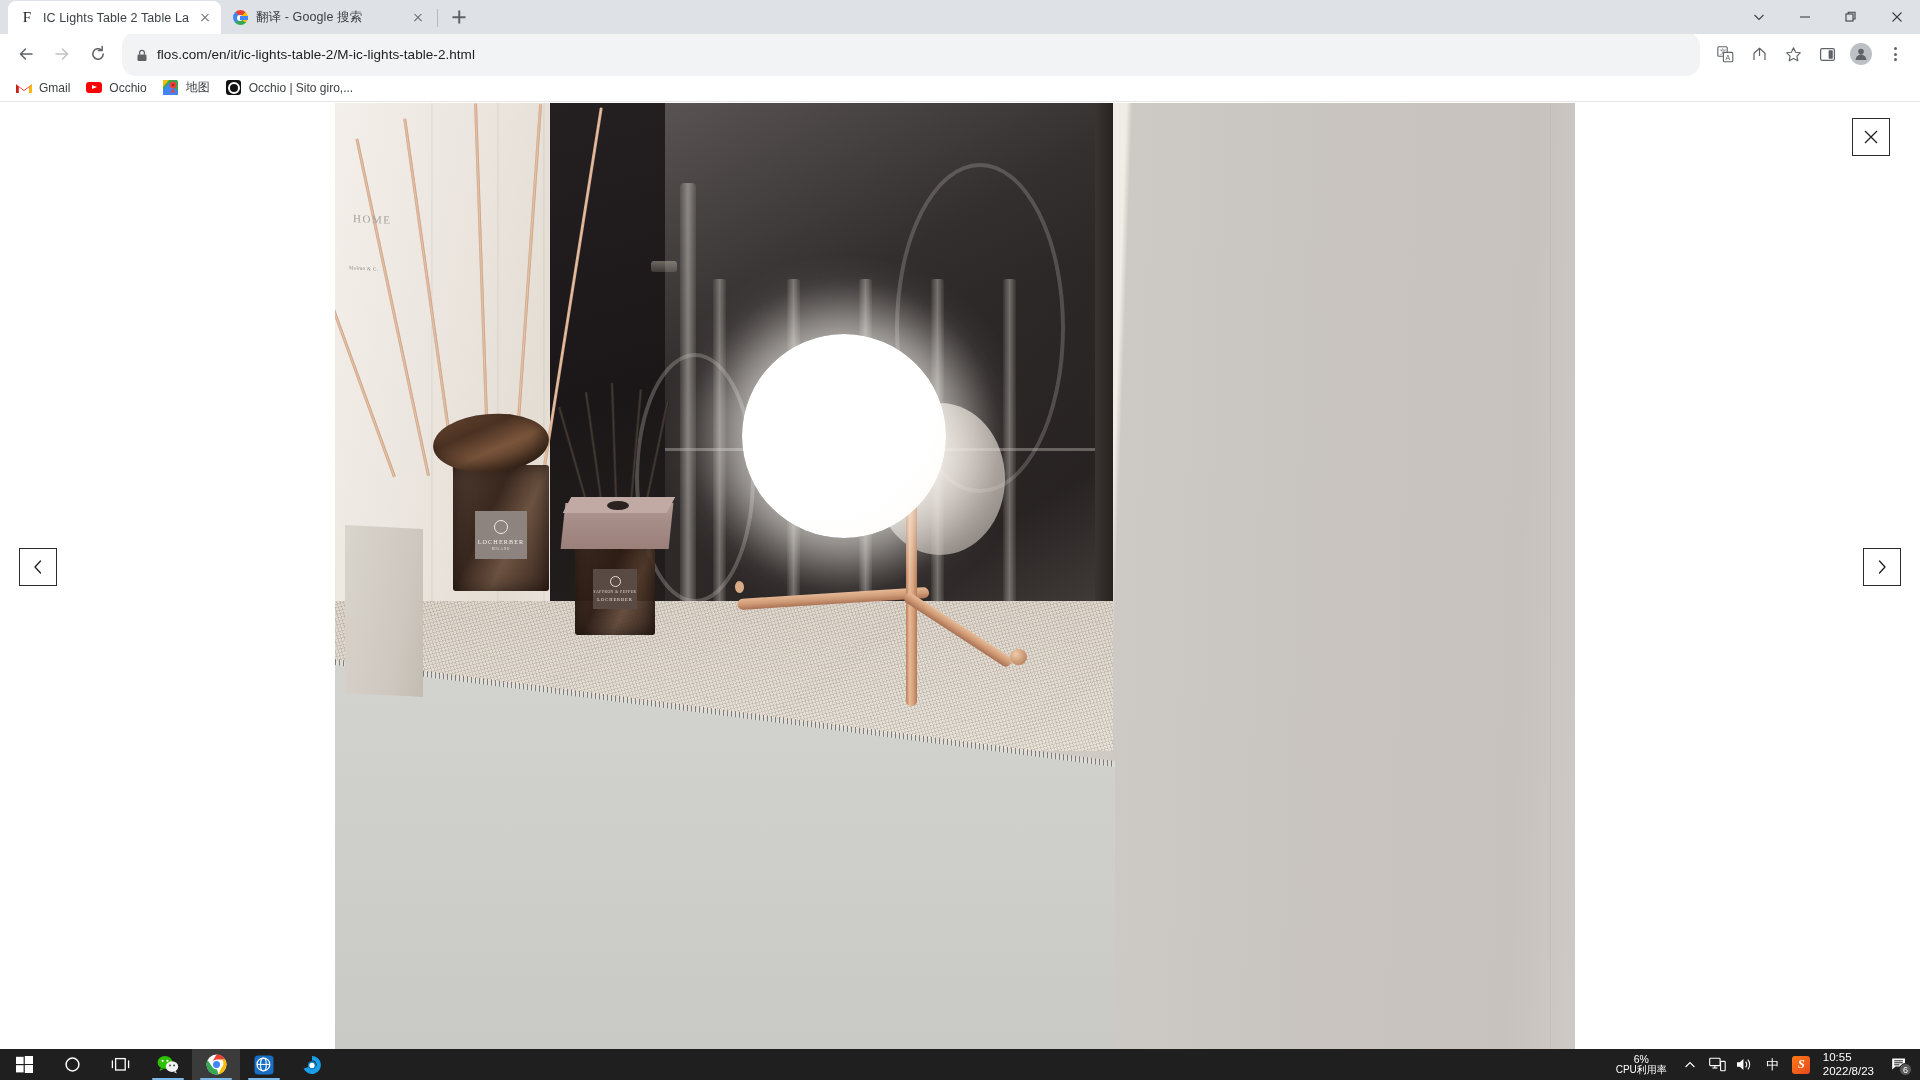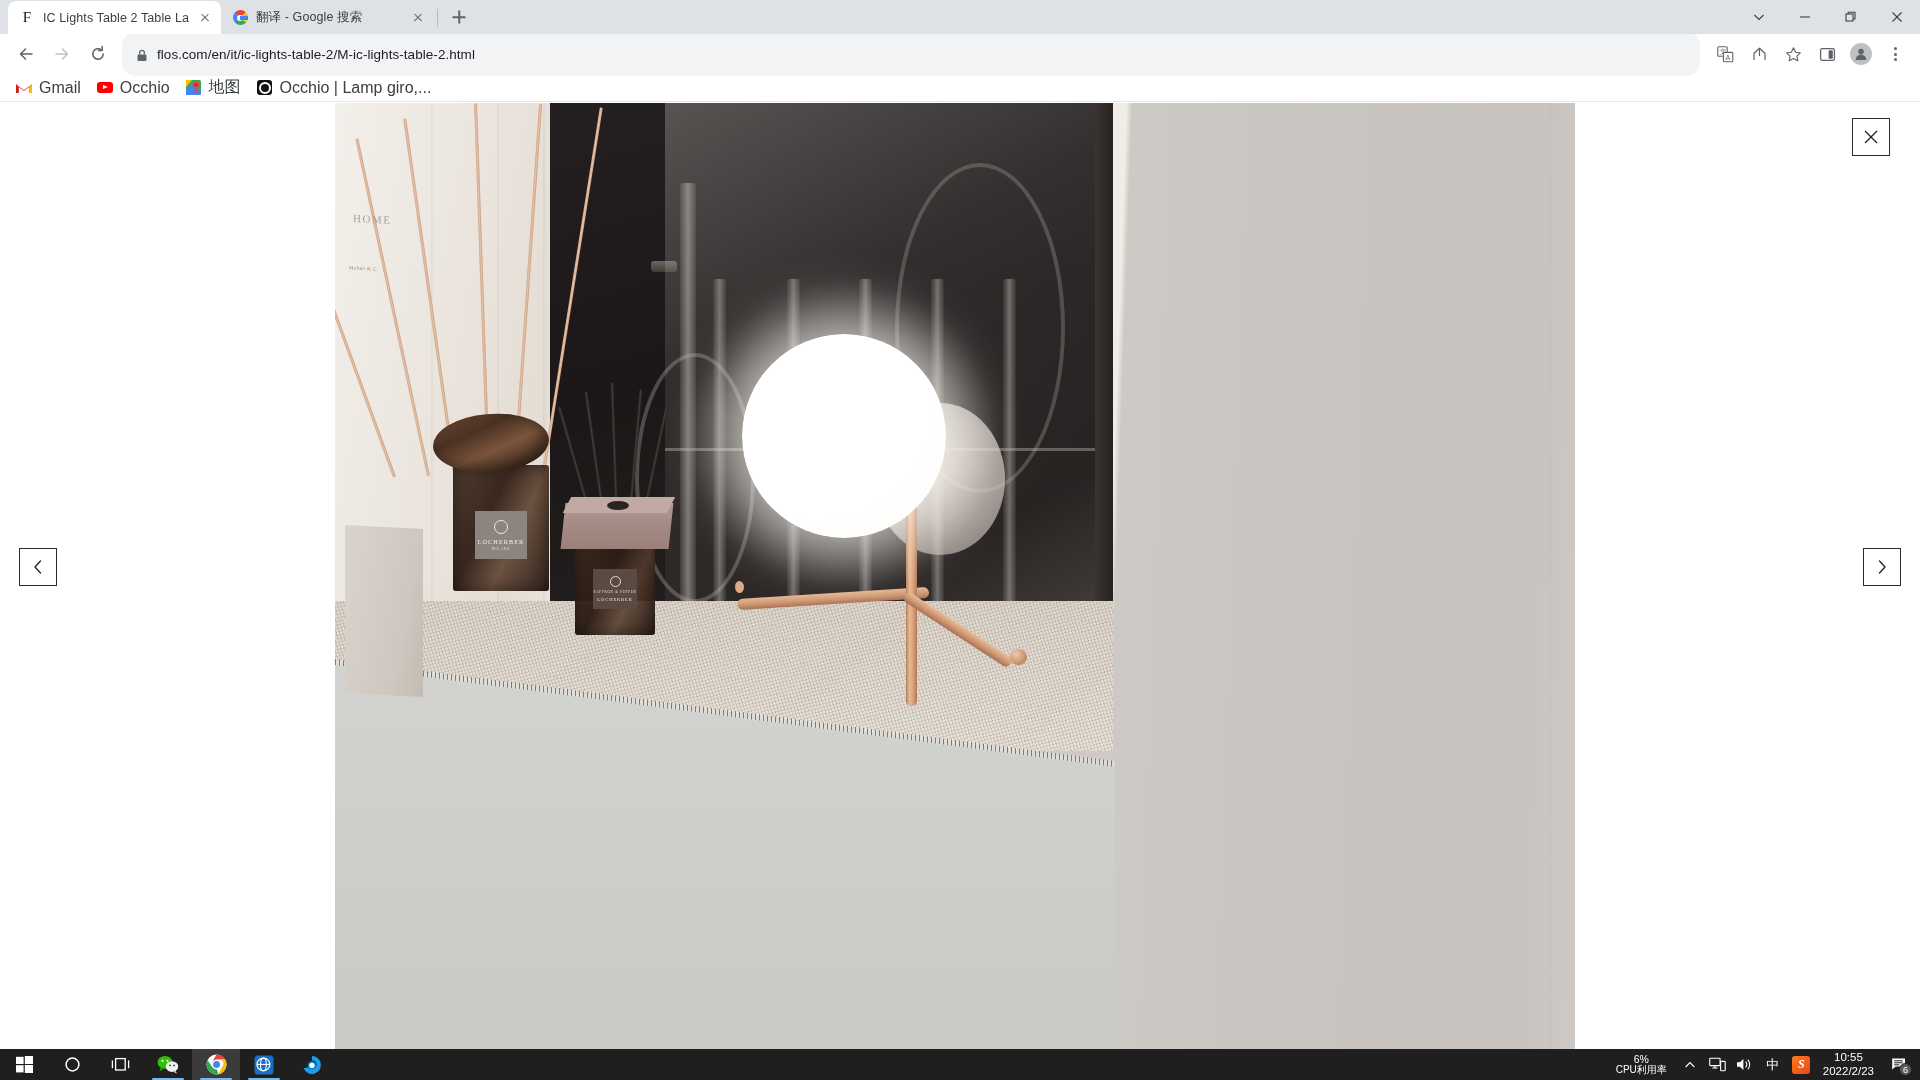--- a/index.html
+++ b/index.html
@@ -128,21 +128,21 @@
 
   
   .bookmarks-bar {
     height:28px; background:#ffffff; display:flex; align-items:center;
     padding:0 8px; gap:0; border-bottom:1px solid #e6e6e6;
   }
   .bookmark {
     display:flex; align-items:center; gap:7px; height:22px;
     padding:0 8px; border-radius:4px; cursor:pointer;
   }
-  .bm-label { font-size:16px; color:#3c4043; white-space:nowrap;text-align:center; }
+  .bm-label { font-size:12px; color:#3c4043; white-space:nowrap;text-align:center; }
   .bm-ico { width:16px; height:16px; flex:0 0 16px; position:relative;
             display:flex; align-items:center; justify-content:center; }
   .ico-gmail { width:16px; height:12px; }
   .ico-youtube {
     width:16px; height:11px; background:#ff0000; border-radius:3px;
     position:relative;
   }
   .ico-youtube::after {
     content:""; position:absolute; left:6px; top:3px;
     border-left:5px solid #fff; border-top:2.8px solid transparent;
@@ -452,21 +452,21 @@
   }
   .tray-ime { font-size:13px; color:#fff; width:30px; text-align:center; }
   .tray-sogou {
     width:18px; height:18px; border-radius:3px;
     background:linear-gradient(135deg,#ff7a18,#e8481b);
     display:flex; align-items:center; justify-content:center;
     color:#fff; font-size:12px; font-weight:bold;
     font-family:"Liberation Serif", serif; font-style:italic;
   }
   .tray-clock {
-    display:flex; flex-direction:column; align-items:center;
+    display:flex; flex-direction:column; align-items:flex-start;
     justify-content:center; line-height:1.2; margin:0 10px 0 8px;
     font-size:11.5px; color:#ffffff; cursor:pointer;
   }
   .tray-notif { position:relative; width:30px; height:31px;
                 display:flex; align-items:center; justify-content:center;
                 cursor:pointer; }
   .notif-badge {
     position:absolute; right:2px; bottom:4px; width:13px; height:13px;
     border-radius:50%; background:#5a5a5a; color:#fff; font-size:9px;
     display:flex; align-items:center; justify-content:center;
@@ -624,21 +624,21 @@
           <circle cx="10" cy="5" r="1.3" fill="#a52714"></circle>
         </svg>
       </span>
       <span class="bm-label">地图</span>
     </div>
 
     <div class="bookmark">
       <span class="bm-ico">
           <span class="ico-occhio"></span>
         </span>
-      <span class="bm-label">Occhio | Lamp giro,...</span>
+      <span class="bm-label">Occhio | Sito giro,...</span>
     </div>
   </div>
 
   <div class="viewport">
 
     <div class="photo" title="IC Lights Table 2 table lamp in copper on a windowsill with Locherber Milano reed diffusers">
 
       <div class="wall-left"></div>
       <div class="curtain-fold" style="left:96px;"></div>
       <div class="curtain-fold" style="left:162px;"></div>
@@ -840,21 +840,21 @@
     </div>
 
     <div class="tray-ime">中</div>
 
     <div class="tray-btn">
       <span class="tray-sogou">S</span>
     </div>
 
     <div class="tray-clock">
       <span>10:55</span>
-      <span>2022/2/23</span>
+      <span>2022/8/23</span>
     </div>
 
     <div class="tray-notif">
       <svg width="16" height="15" viewBox="0 0 16 15">
         <path d="M1.2 1.4 H14 V9.6 H4.6 L1.2 12.4 Z" fill="#ffffff"></path>
         <line x1="3.2" y1="3.8" x2="11.8" y2="3.8" stroke="#1f1f1f" stroke-width="1"></line>
         <line x1="3.2" y1="5.8" x2="11.8" y2="5.8" stroke="#1f1f1f" stroke-width="1"></line>
         <line x1="3.2" y1="7.8" x2="8.4" y2="7.8" stroke="#1f1f1f" stroke-width="1"></line>
       </svg>
       <span class="notif-badge">6</span>

